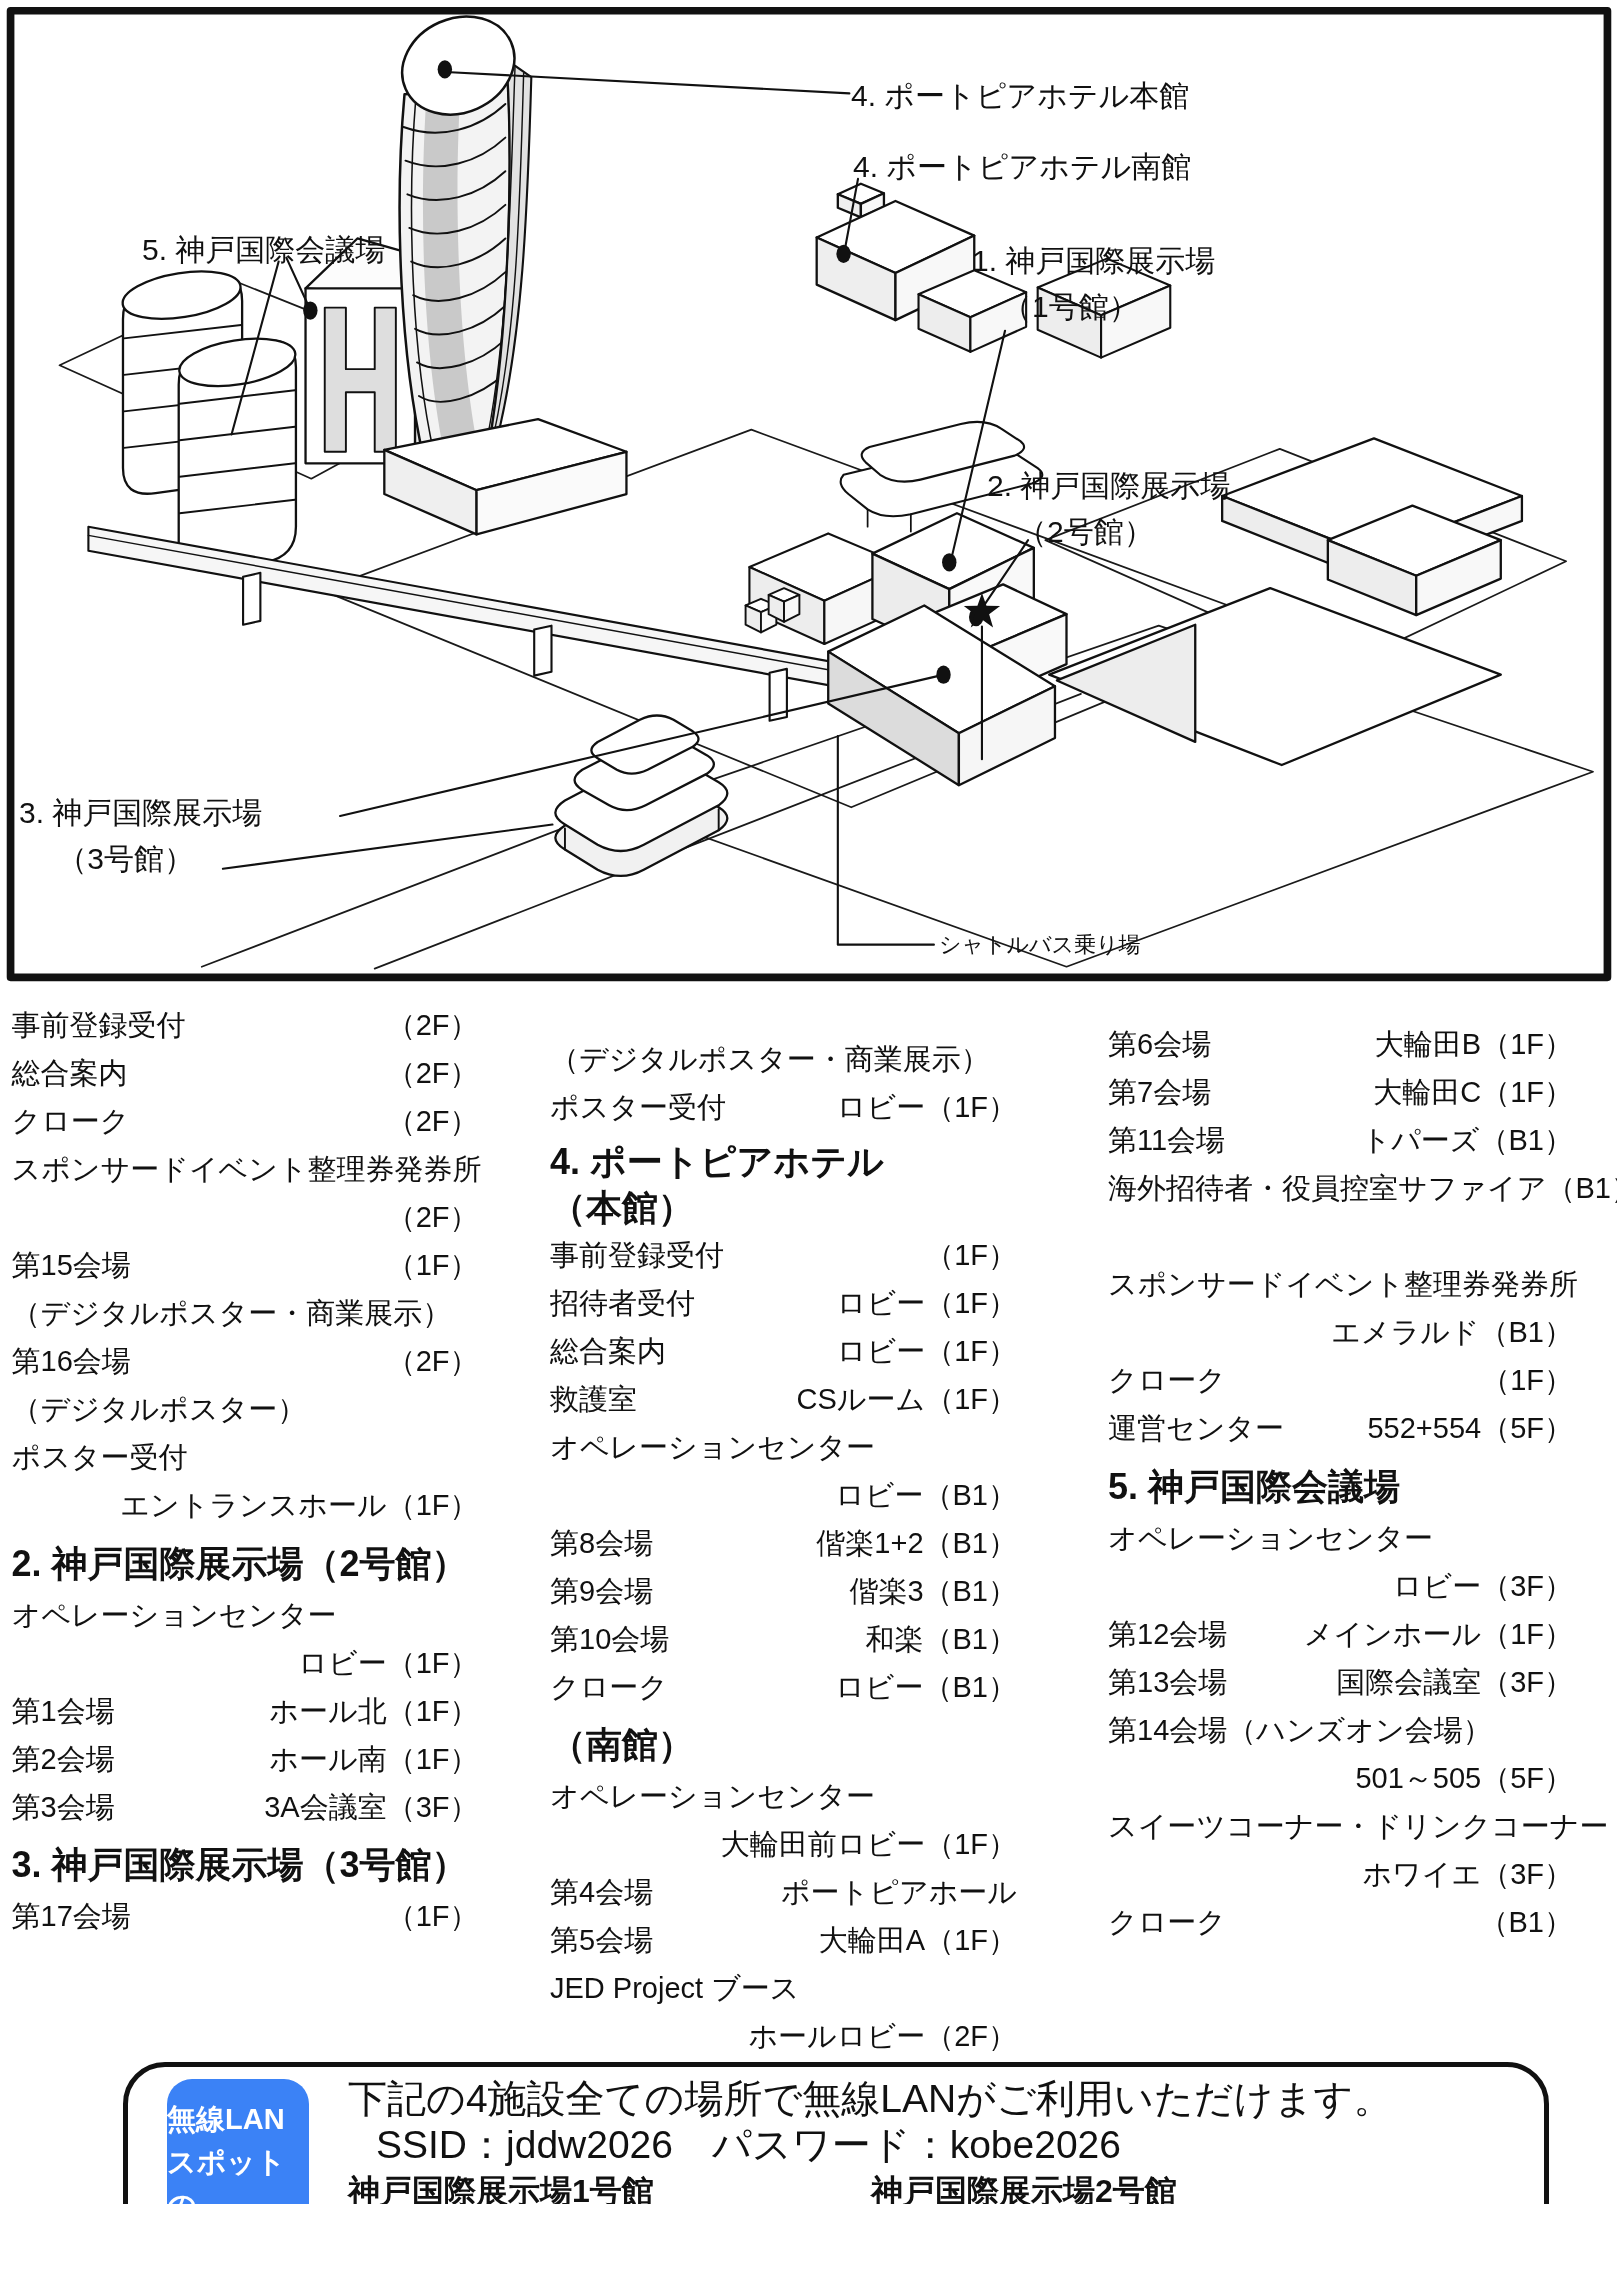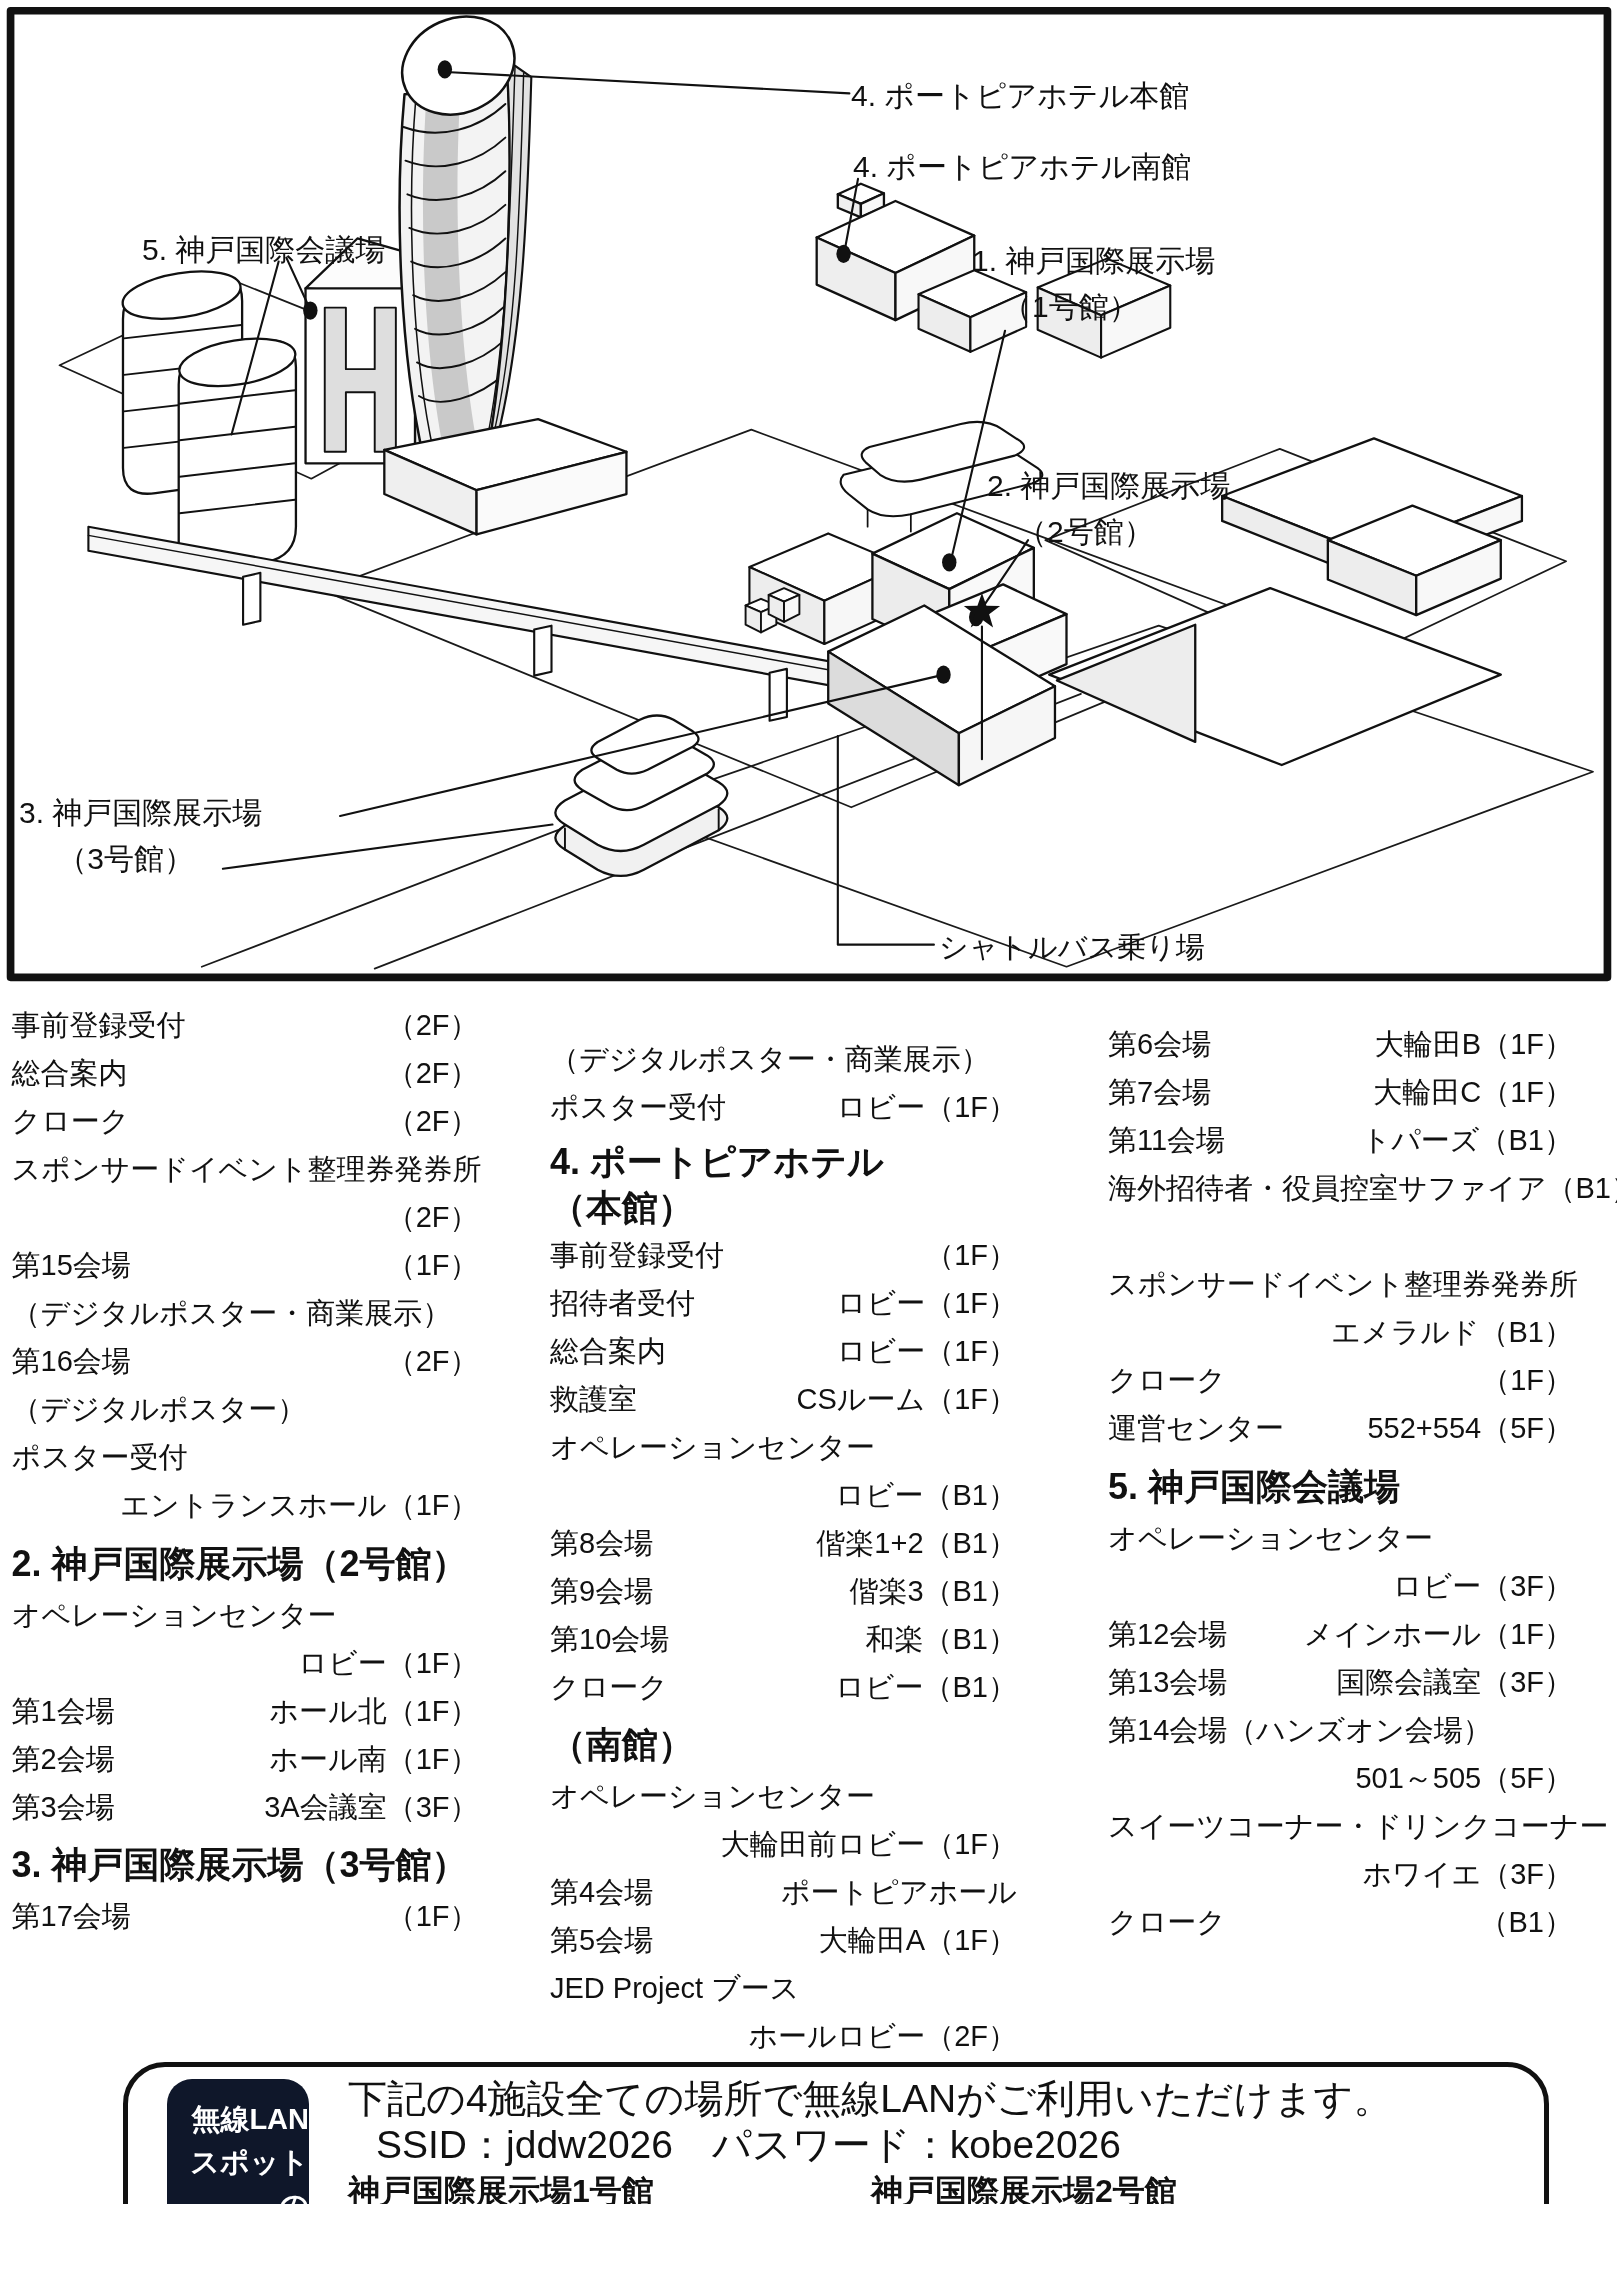--- a/index.html
+++ b/index.html
@@ -1,38 +1,38 @@
 <!DOCTYPE html>
 <html><head>
 <meta charset="utf-8">
 <style>
   html,body{margin:0;padding:0;background:#fff;}
   .page{position:relative;width:1618px;height:2204px;background:#fff;overflow:hidden;
         font-family:"Liberation Sans","DejaVu Sans",sans-serif;color:#111;}
   svg{position:absolute;left:0;top:0;}
   svg *{stroke-linejoin:round;stroke-linecap:round;}
   .map-label{position:absolute;white-space:pre;font-size:30px;line-height:46px;font-weight:400;color:#111;}
-  .map-label.small{font-size:29px;}
+  .map-label.small{font-size:22px;font-family:Liberation Mono, monospace;}
   
   .dir-col{position:absolute;width:467px;}
   .dir-col.c1{left:11.5px;top:1001px;}
   .dir-col.c2{left:550px;top:1035px;width:467px;}
   .dir-col.c3{left:1108px;top:1020px;width:465px;}
   .dir-heading{margin-top:7.7px;font-weight:700;font-size:36px;}
   .dir-heading-line{line-height:54px;white-space:nowrap;}
   .dir-heading.multi .dir-heading-line{line-height:46px;}
   .dir-row{display:flex;justify-content:space-between;align-items:baseline;height:48px;line-height:48px;font-size:29px;white-space:nowrap;}
   .dir-row.gap{height:48px;}
   .vl{text-align:left;}
   .vr{text-align:right;margin-left:auto;}
   
   .notice{position:absolute;left:123px;top:2062px;width:1416px;height:202px;
           border:5.8px solid #111;border-radius:42px;background:#fff;}
-  .wlan-badge{position:absolute;left:39px;top:11.5px;width:142px;height:177px;background:#0f172a;
-              border-radius:25px;color:#fff;text-align:right;padding-top:19px;box-sizing:border-box;}
+  .wlan-badge{position:absolute;left:39px;top:11.5px;width:142px;height:177px;background:#3b82f6;
+              border-radius:25px;color:#fff;text-align:left;padding-top:19px;box-sizing:border-box;}
   .wlan-badge div{font-size:29px;line-height:43px;font-weight:600;}
   .notice-line{position:absolute;left:220px;font-size:39px;line-height:38px;white-space:pre;}
   .notice-line.l1{top:13.4px;}
   .notice-line.l2{top:59px;margin-left:28px;}
   .fac-row{position:absolute;left:220px;font-size:32px;font-weight:700;line-height:38px;white-space:nowrap;}
   .fac-row.r1{top:105px;}
   .fac-row.r2{top:153px;}
   .fac-row span{display:inline-block;width:523px;}
 </style>
 </head>

